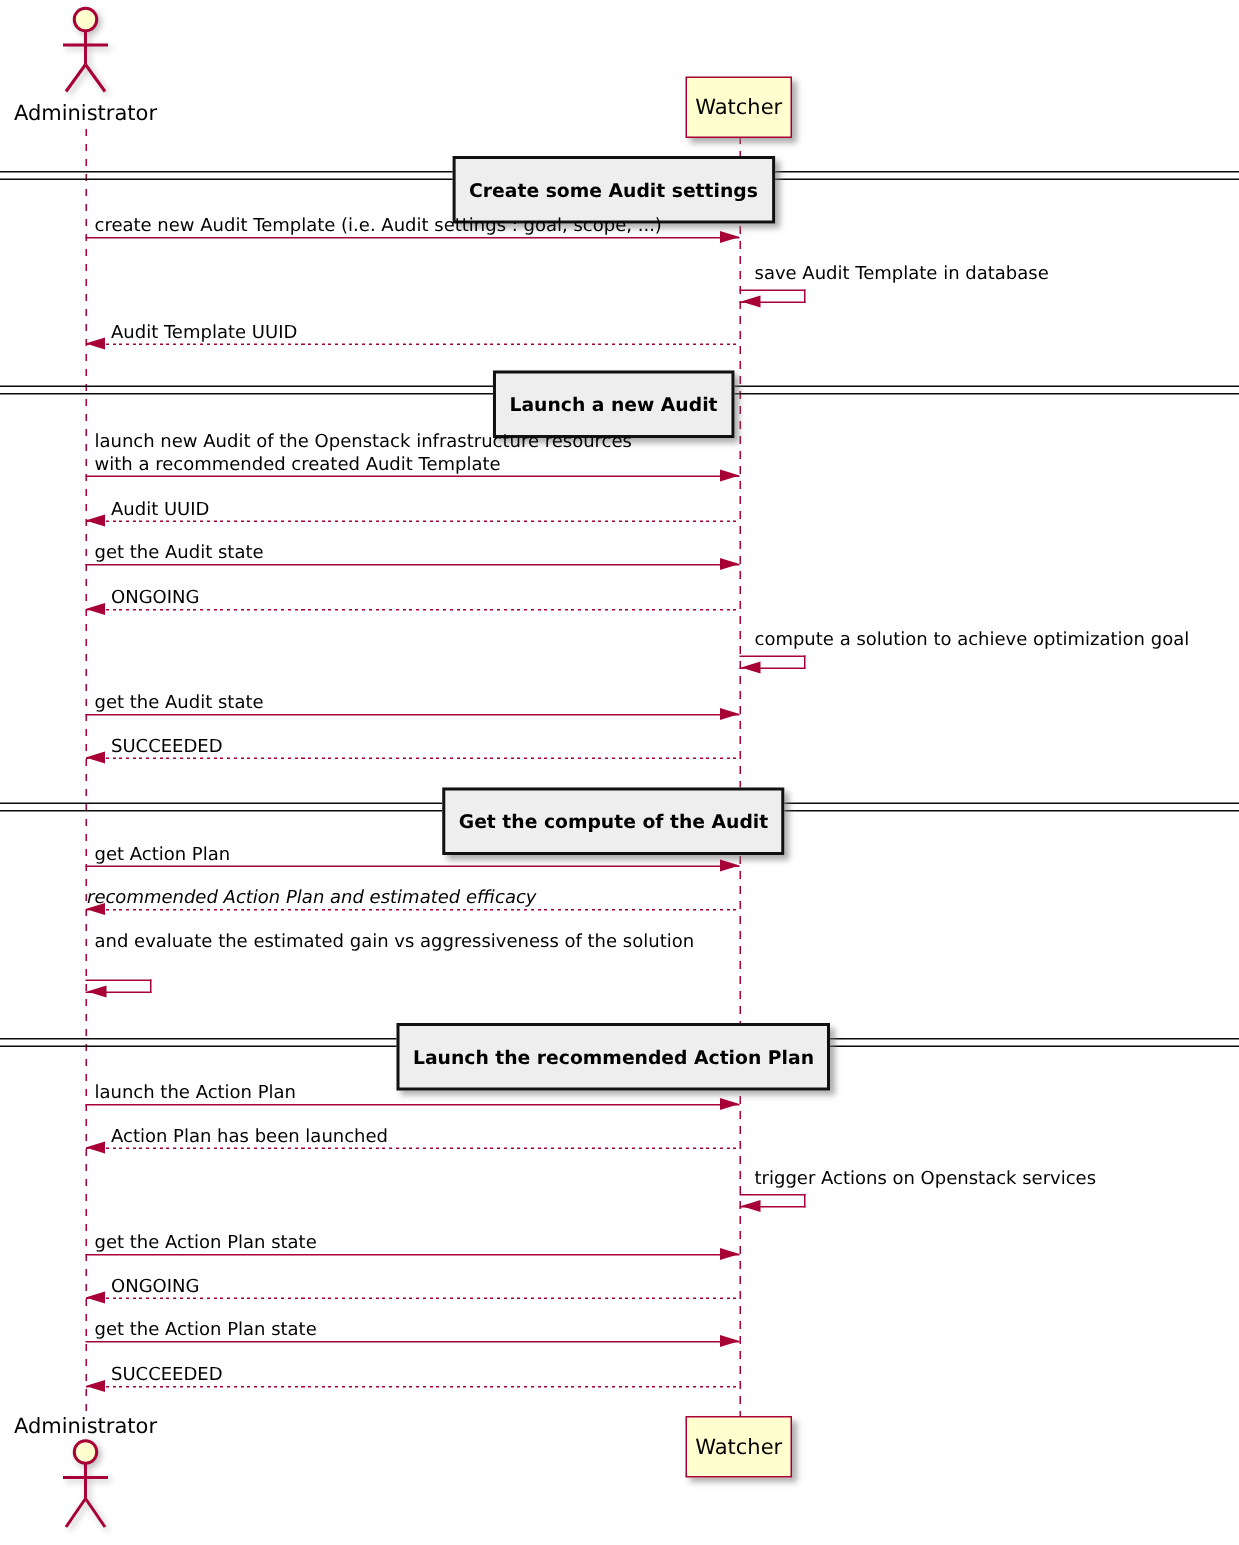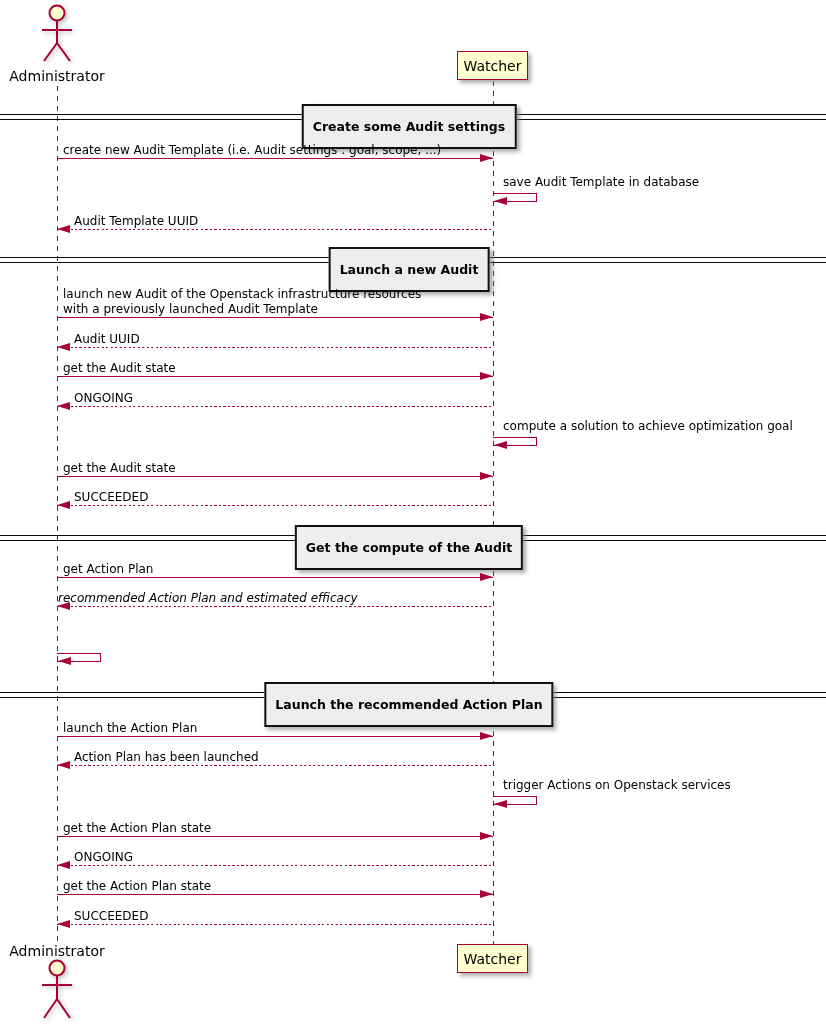--- a/index.html
+++ b/index.html
@@ -2,21 +2,21 @@
 <html style="--accent: #A80036; --pfill: #FEFECE; --dfill: #EEEEEE;"><head>
 <meta charset="utf-8">
 <style>
   html,body{margin:0;padding:0;background:#fff;}
   #stage{position:relative;width:826px;height:1030px;background:#fff;overflow:hidden;
          font-family:"DejaVu Sans",sans-serif;color:#000;}
   .lifeline{position:absolute;width:1px;
             background:repeating-linear-gradient(to bottom,var(--accent,#A80036) 0 5px,transparent 5px 10px);}
   .actor-fig{position:absolute;filter:drop-shadow(2px 2px 2px #bdbdbd);}
   .actor-label{position:absolute;transform:translateX(-50%);font-size:14px;white-space:nowrap;}
-  .pbox{position:absolute;width:71px;height:29px;box-sizing:border-box;background:var(--pfill,#FEFECE);
+  .pbox{position:absolute;width:71px;height:41px;box-sizing:border-box;background:var(--pfill,#FEFECE);
         border:1.8px solid var(--accent,#A80036);box-shadow:3px 3px 4px rgba(130,130,130,.65);
         display:flex;align-items:center;justify-content:center;font-size:14px;}
   .div-lines{position:absolute;left:0;width:826px;height:6px;box-sizing:border-box;
              border-top:1.5px solid #0a0a0a;border-bottom:1.5px solid #0a0a0a;}
   .div-box{position:absolute;left:409px;transform:translateX(-50%);background:var(--dfill,#EEEEEE);
            border:2px solid #111;padding:13px 9px;font-weight:bold;font-size:12.5px;white-space:nowrap;
            box-shadow:3px 3px 4px rgba(120,120,120,.6);}
   .msg-text{position:absolute;font-size:12px;line-height:15px;white-space:nowrap;}
   .line-solid{position:absolute;height:1.3px;background:var(--accent,#A80036);}
   .line-dotted{position:absolute;height:1.3px;
@@ -64,21 +64,21 @@
       <div class="arr-left" style="left: 494px; top: 197px;"></div>
       <div class="msg-text" style="left: 74px; top: 214px;">
         <div>Audit Template UUID</div>
       </div>
       <div class="line-dotted" style="left: 57px; top: 229px; width: 436px;"></div>
       <div class="arr-left" style="left: 57px; top: 225px;"></div>
       <div class="div-lines" style="top: 257px;"></div>
       <div class="div-box" style="top: 247px;">Launch a new Audit</div>
       <div class="msg-text" style="left: 63px; top: 287px;">
         <div>launch new Audit of the Openstack infrastructure resources</div>
-        <div>with a previously launched Audit Template</div>
+        <div>with a recommended created Audit Template</div>
       </div>
       <div class="line-solid" style="left: 57px; top: 317px; width: 436px;"></div>
       <div class="arr-right" style="left: 480px; top: 313px;"></div>
       <div class="msg-text" style="left: 74px; top: 332px;">
         <div>Audit UUID</div>
       </div>
       <div class="line-dotted" style="left: 57px; top: 347px; width: 436px;"></div>
       <div class="arr-left" style="left: 57px; top: 343px;"></div>
       <div class="msg-text" style="left: 63px; top: 361px;">
         <div>get the Audit state</div>
@@ -111,20 +111,21 @@
         <div>get Action Plan</div>
       </div>
       <div class="line-solid" style="left: 57px; top: 577px; width: 436px;"></div>
       <div class="arr-right" style="left: 480px; top: 573px;"></div>
       <div class="msg-text" style="left: 58px; top: 591px; font-style: italic;">
         <div>recommended Action Plan and estimated efficacy</div>
       </div>
       <div class="line-dotted" style="left: 57px; top: 606px; width: 436px;"></div>
       <div class="arr-left" style="left: 57px; top: 602px;"></div>
       <div class="msg-text" style="left: 63px; top: 620px;">
+        <div>and evaluate the estimated gain vs aggressiveness of the solution</div>
       </div>
       <div class="self-loop" style="left: 57px; top: 653px;"></div>
       <div class="arr-left" style="left: 58px; top: 657px;"></div>
       <div class="div-lines" style="top: 692px;"></div>
       <div class="div-box" style="top: 682px;">Launch the recommended Action Plan</div>
       <div class="msg-text" style="left: 63px; top: 721px;">
         <div>launch the Action Plan</div>
       </div>
       <div class="line-solid" style="left: 57px; top: 736px; width: 436px;"></div>
       <div class="arr-right" style="left: 480px; top: 732px;"></div>

